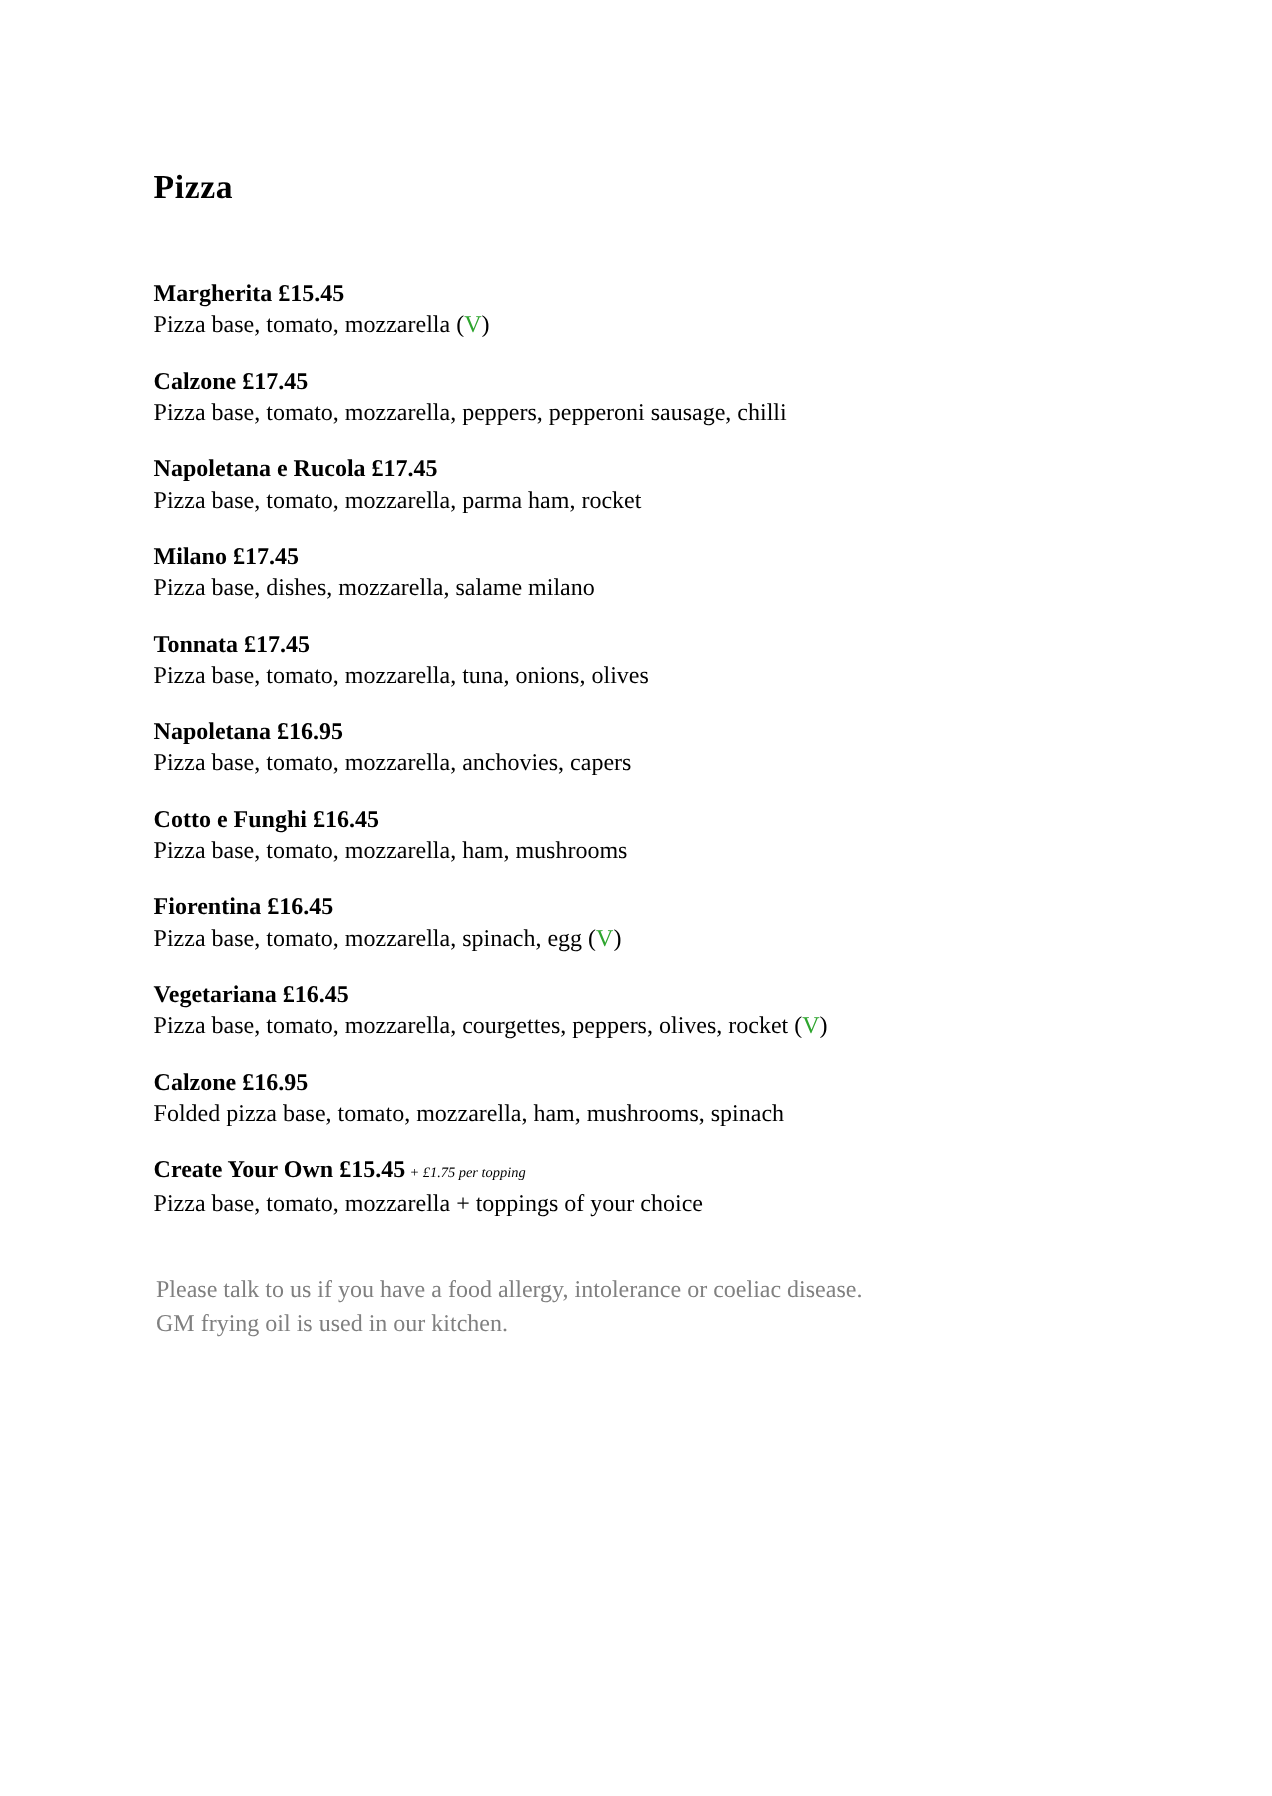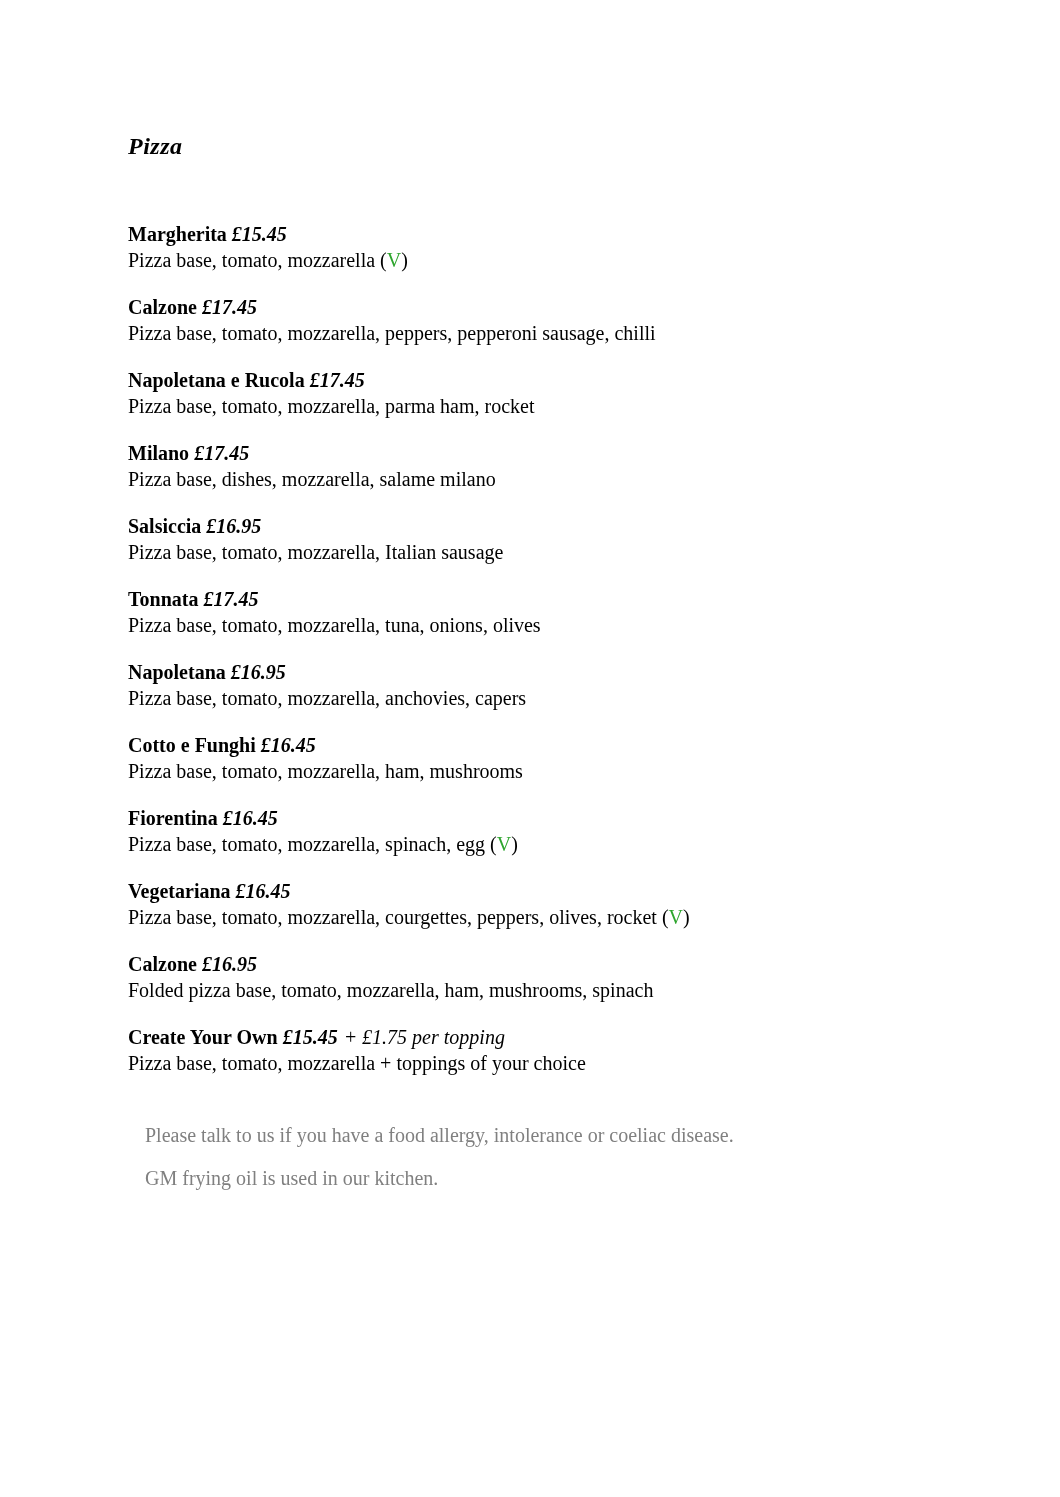--- a/index.html
+++ b/index.html
@@ -12,48 +12,47 @@
     color: #000000;
     overflow: hidden;
   }
   .content {
     position: absolute;
     left: 128px;
     top: 131px;
     right: 60px;
   }
   .page-title {
-    font-size: 24px;
+    font-size: 28px;
     font-weight: bold;
     line-height: 30px;
-    margin: 0 0 60px 0;
+    margin: 11px 0 60px 0;
     letter-spacing: 0.5px;
-    font-style: italic;
   }
   .item {
     margin-bottom: 21px;
     font-size: 20px;
     line-height: 26px;
   }
   .item-heading { font-weight: bold; }
-  .item-price { margin-left: 0.25em; font-style: italic; }
+  .item-price { margin-left: 0.25em; }
   .item-price-note {
     font-weight: normal;
     font-style: italic;
-    font-size: 20px;
+    font-size: 12px;
     margin-left: 0.3em;
   }
   .item-desc { font-weight: normal; }
   .veg-marker { margin-left: 0.25em; }
   .footer {
     margin-top: 46px;
     font-size: 20px;
     line-height: 26px;
   }
-  .footer-line { margin: 17px; }
+  .footer-line { margin: 2px; }
 </style>
 </head>
 <body>
 
 <div class="page">
   <div class="content">
     <h1 class="page-title">Pizza</h1>
     <div id="items">
   <div class="item">
     <div class="item-heading">
@@ -84,28 +83,20 @@
 
   <div class="item">
     <div class="item-heading">
       <span class="item-name">Milano</span><span class="item-price">£17.45</span>
     </div>
     <div class="item-desc">
       <span class="desc-text">Pizza base, dishes, mozzarella, salame milano</span>
     </div>
   </div>
 
-  <div class="item">
-    <div class="item-heading">
-      <span class="item-name">Salsiccia</span><span class="item-price">£16.95</span>
-    </div>
-    <div class="item-desc">
-      <span class="desc-text">Pizza base, tomato, mozzarella, Italian sausage</span>
-    </div>
-  </div>
 
   <div class="item">
     <div class="item-heading">
       <span class="item-name">Tonnata</span><span class="item-price">£17.45</span>
     </div>
     <div class="item-desc">
       <span class="desc-text">Pizza base, tomato, mozzarella, tuna, onions, olives</span>
     </div>
   </div>
 

